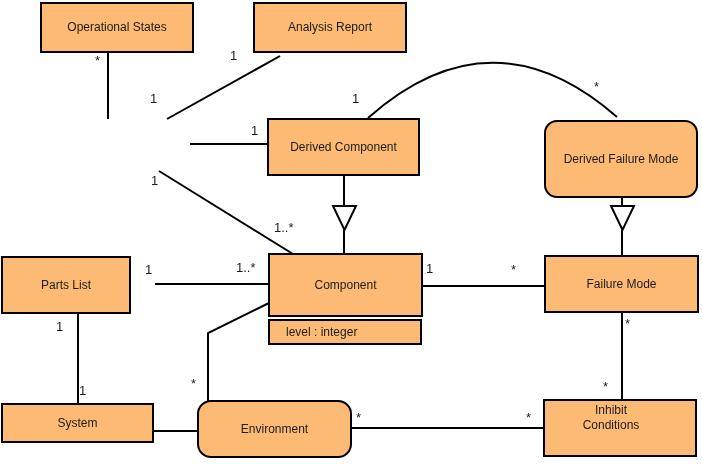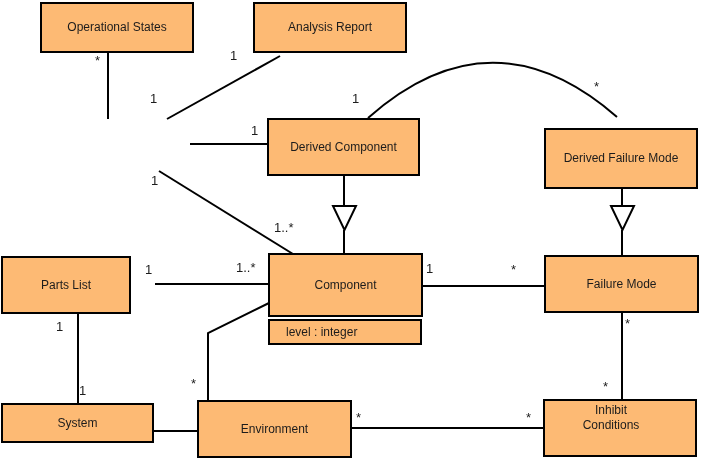--- a/index.html
+++ b/index.html
@@ -99,21 +99,21 @@
 
   <div class="uml-box" style="left:253px; top:2px; width:154px; height:51px;">
     <span>Analysis Report</span>
   </div>
 
 
   <div class="uml-box" style="left:267px; top:118px; width:153px; height:58px;">
     <span>Derived Component</span>
   </div>
 
-  <div class="uml-box" style="left:544px; top:128px; width:154px; height:61px;">
+  <div class="uml-box" style="left:544px; top:120px; width:154px; height:78px;border-radius:13px;">
     <span>Derived Failure Mode</span>
   </div>
 
   <div class="uml-box" style="left:1px; top:256px; width:130px; height:58px;">
     <span>Parts List</span>
   </div>
 
   <div class="uml-box" style="left:268px; top:253px; width:155px; height:64px;">
     <span>Component</span>
   </div>
@@ -122,21 +122,21 @@
   </div>
 
   <div class="uml-box" style="left:544px; top:255px; width:155px; height:58px;text-align:right;">
     <span>Failure Mode</span>
   </div>
 
   <div class="uml-box" style="left:1px; top:403px; width:153px; height:40px;">
     <span>System</span>
   </div>
 
-  <div class="uml-box" style="left:197px; top:400px; width:155px; height:58px;">
+  <div class="uml-box" style="left:197px; top:400px; width:155px; height:58px;border-radius:14px;">
     <span>Environment</span>
   </div>
 
   <div class="uml-box two-line" style="left:543px; top:399px; width:154px; height:58px;text-align:center;">
     <span class="wrap">Inhibit Conditions</span>
   </div>
 
   <span class="mult" style="left:95px; top:54px;">*</span>
   <span class="mult" style="left:150px; top:92px;">1</span>
   <span class="mult" style="left:230px; top:49px;">1</span>

